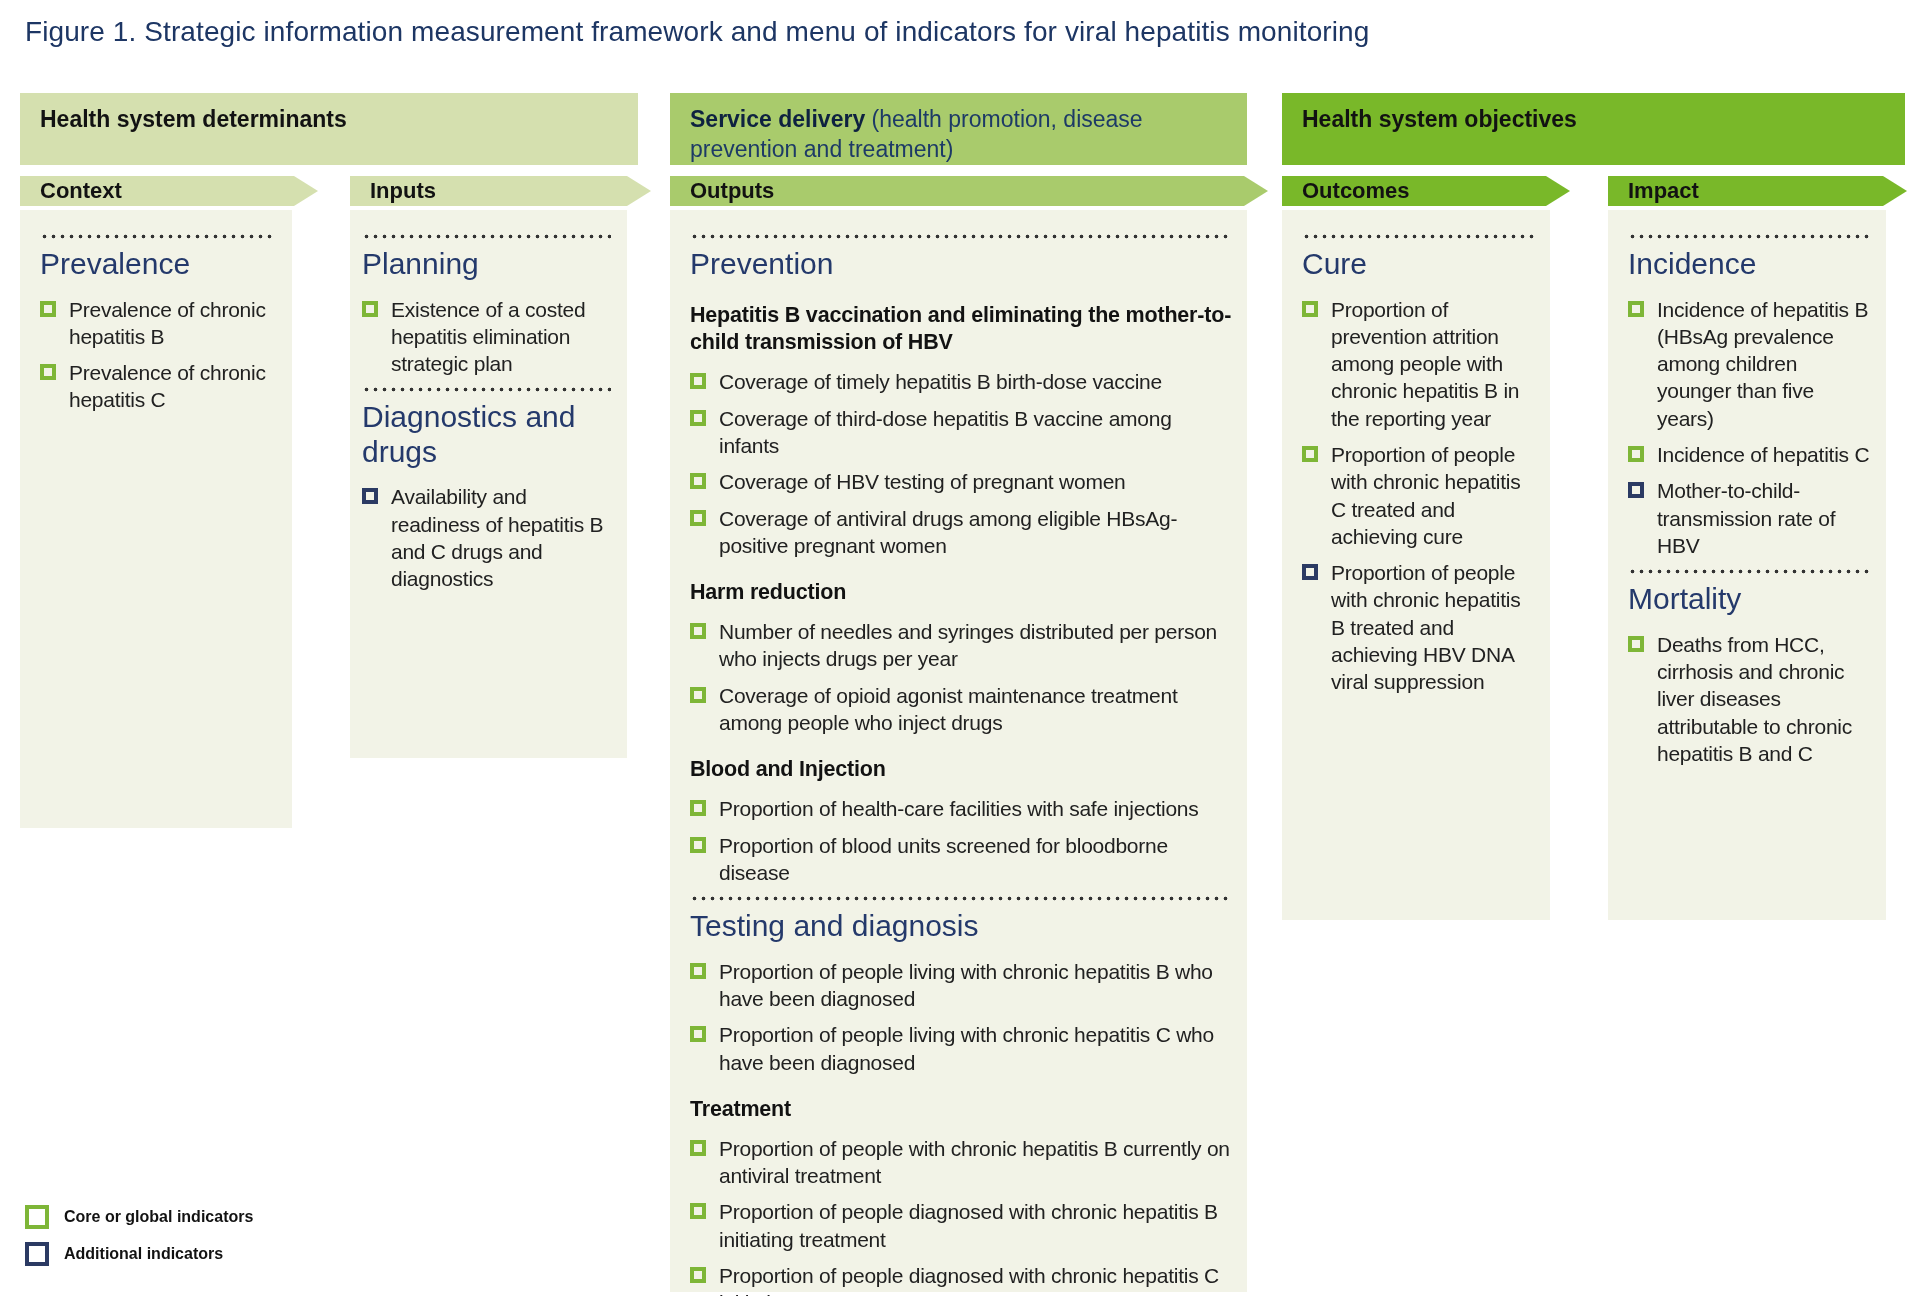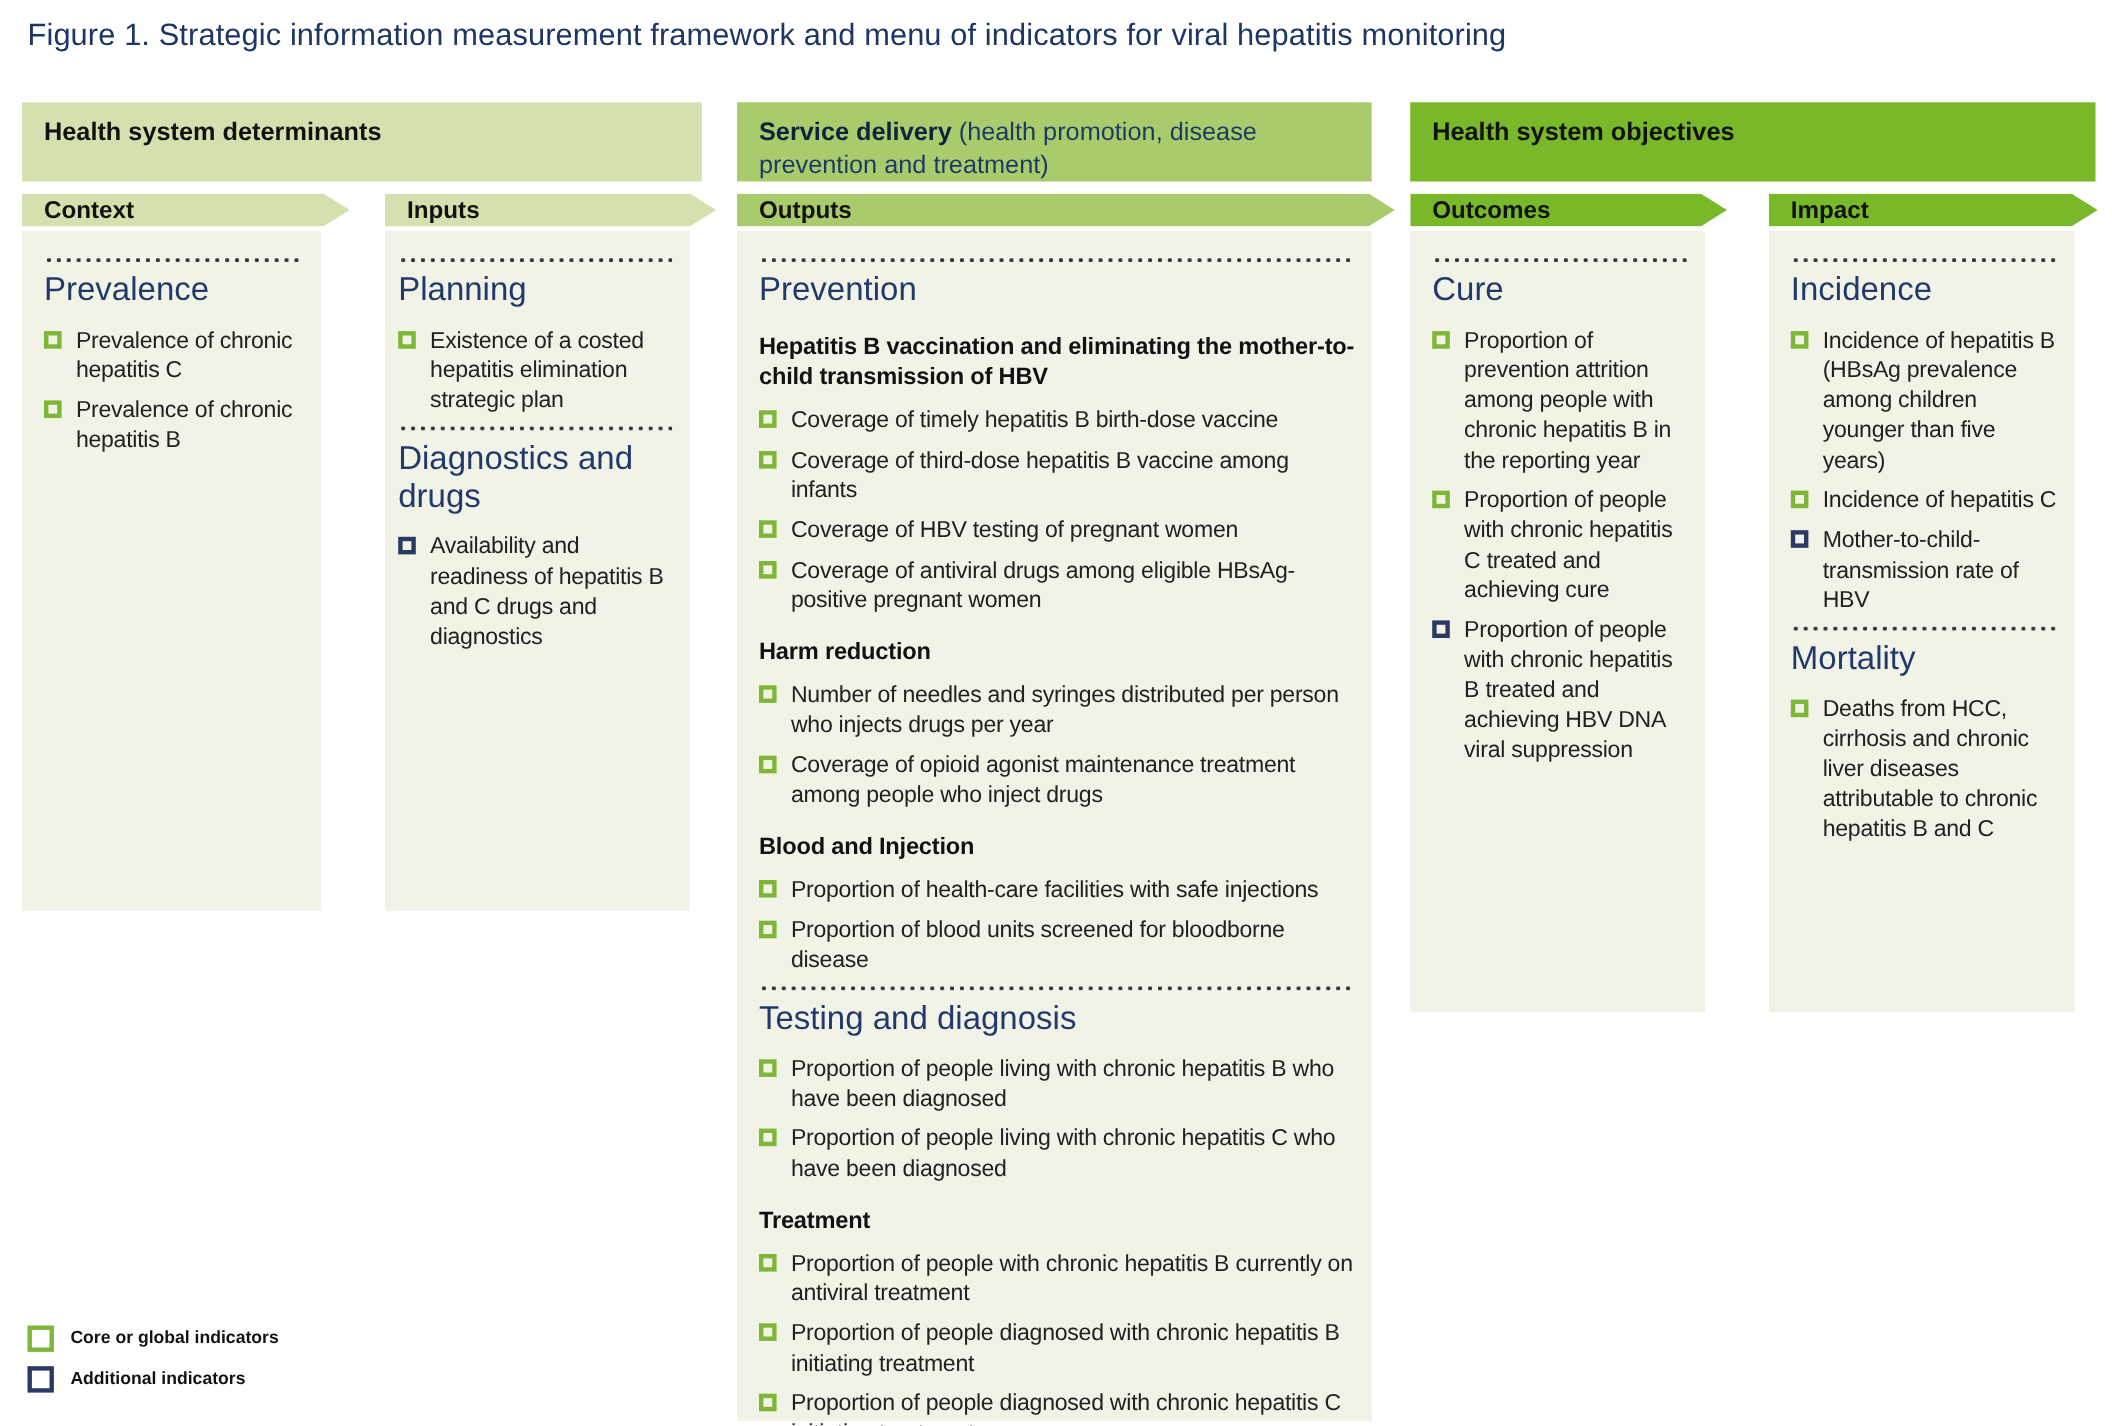--- a/index.html
+++ b/index.html
@@ -40,21 +40,21 @@
   #arrow-outputs  { left: 670px;  width: 598px; background: #a9cb6c; }
   #arrow-outcomes { left: 1282px; width: 288px; background: #79b829; }
   #arrow-impact   { left: 1608px; width: 299px; background: #79b829; }
   
   .colbox {
     position: absolute; top: 210px;
     background: #f2f3e7;
     box-sizing: border-box; padding: 14px 14px 20px 20px;
   }
   #col-context  { left: 20px;   width: 272px; height: 618px; }
-  #col-inputs   { left: 350px;  width: 277px; height: 618px; padding-left: 12px; }
+  #col-inputs   { left: 350px;  width: 277px; height: 548px; padding-left: 12px; }
   #col-outputs  { left: 670px;  width: 577px; height: 1082px; }
   #col-outcomes { left: 1282px; width: 268px; height: 710px; }
   #col-impact   { left: 1608px; width: 278px; height: 710px; }
   .dots {
     height: 5px; margin: 10px 2px 4px 0;
     background-image: radial-gradient(circle, #333333 1.7px, transparent 2.1px);
     background-size: 9px 5px; background-repeat: repeat-x;
   }
   .col-heading {
     font-size: 30px; font-weight: 400; color: #24396b;
@@ -118,25 +118,25 @@
   </div>
 <div class="arrow" id="arrow-impact">
     <span>Impact</span>
   </div>
 
 <div class="colbox" id="col-context">
     <div class="dots"></div>
     <div class="col-heading">Prevalence</div>
     <div class="item">
       <span class="checkbox"></span>
+      <span class="item-text">Prevalence of chronic hepatitis B</span>
+    </div>
+    <div class="item">
+      <span class="checkbox"></span>
       <span class="item-text">Prevalence of chronic hepatitis C</span>
-    </div>
-    <div class="item">
-      <span class="checkbox"></span>
-      <span class="item-text">Prevalence of chronic hepatitis B</span>
     </div>
   </div>
 <div class="colbox" id="col-inputs">
     <div class="dots"></div>
     <div class="col-heading">Planning</div>
     <div class="item">
       <span class="checkbox"></span>
       <span class="item-text">Existence of a costed hepatitis elimination strategic plan</span>
     </div>
     <div class="dots"></div>

